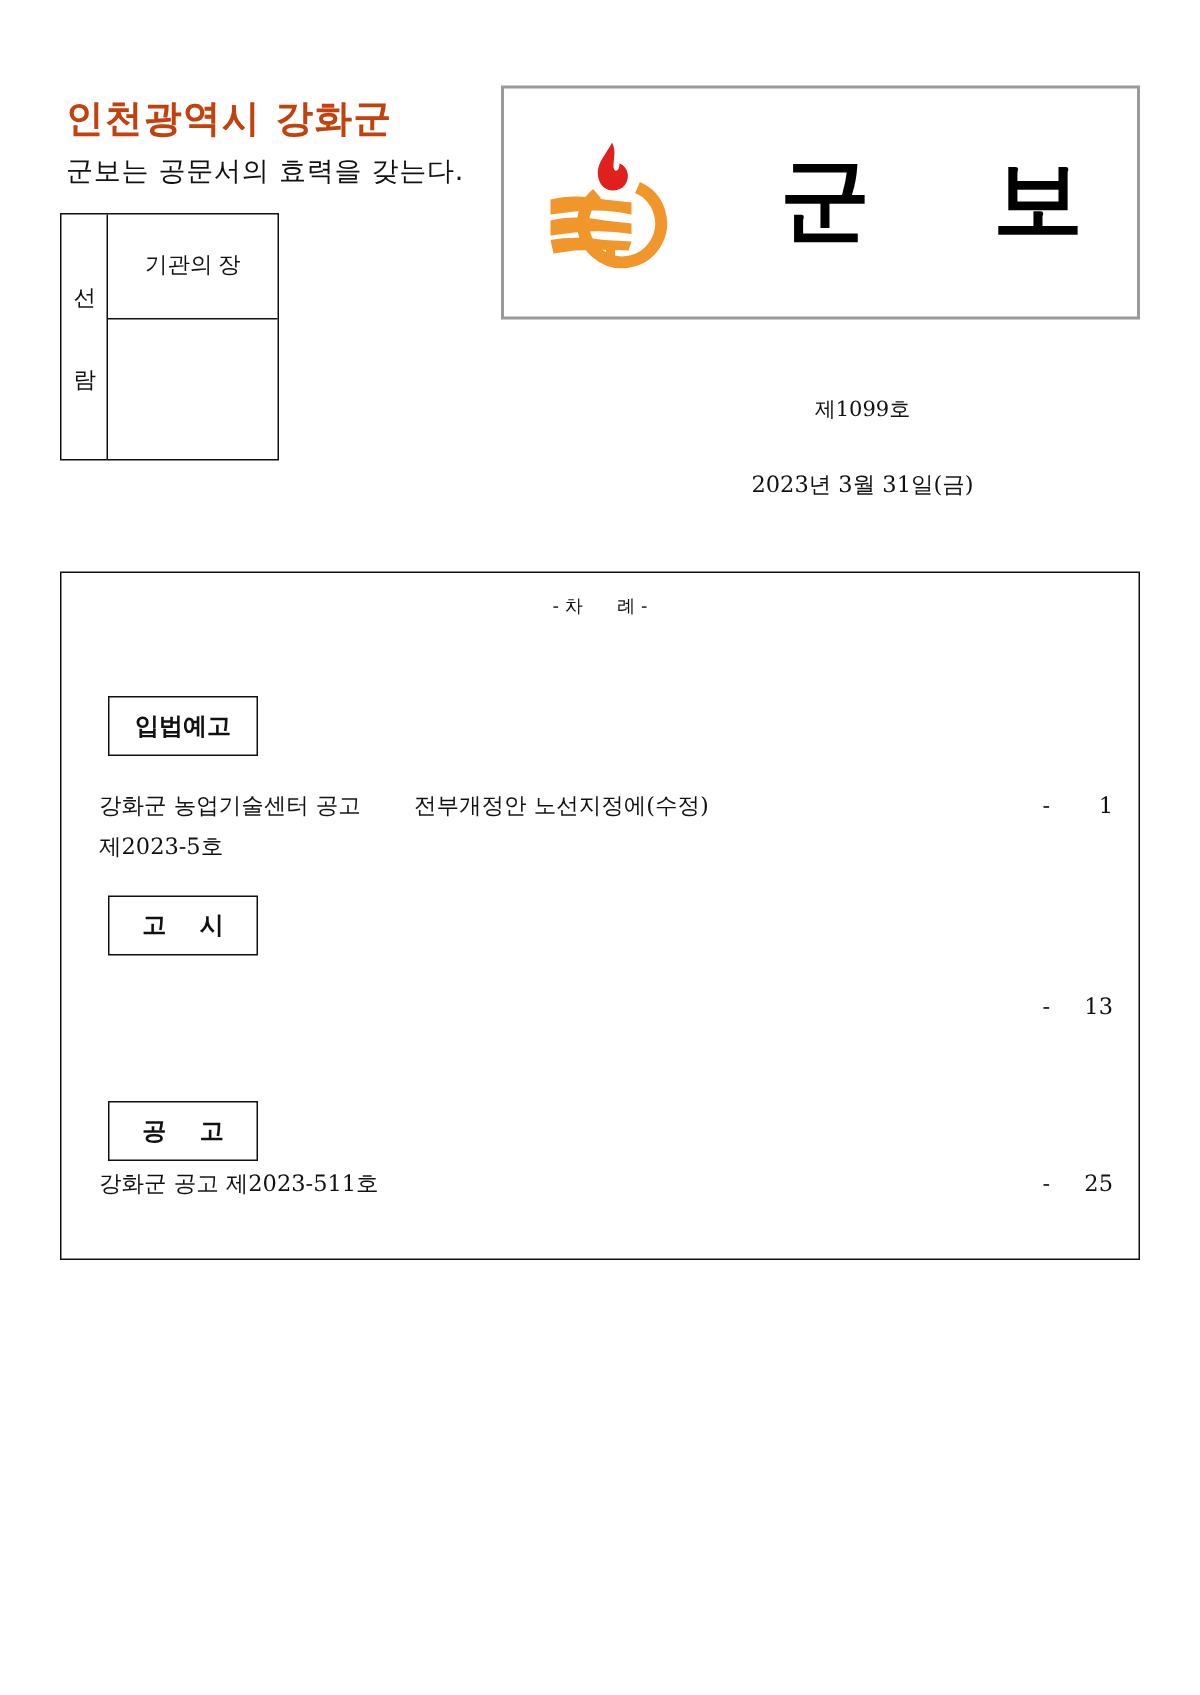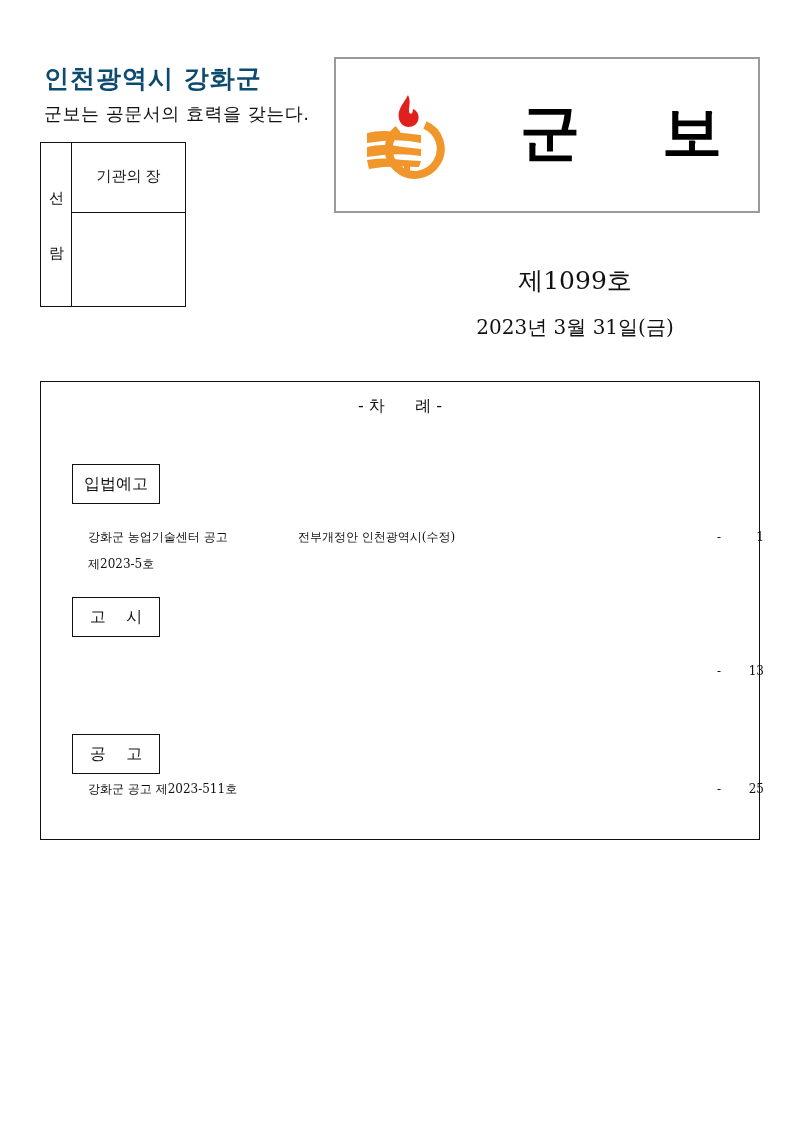--- a/index.html
+++ b/index.html
@@ -3,68 +3,68 @@
 <meta charset="utf-8">
 <style>
   html, body { margin: 0; padding: 0; background: #ffffff; }
   body {
     width: 800px; height: 1130px; position: relative; overflow: hidden;
     font-family: "DejaVu Serif", "Liberation Serif", serif; color: #111;
   }
   .abs { position: absolute; }
   .region-title {
     left: 44px; top: 62px; font-family: "DejaVu Sans", "Liberation Sans", sans-serif;
-    font-weight: bold; font-size: 25px; letter-spacing: 1px; color: #0c4a6e;
+    font-weight: bold; font-size: 25px; letter-spacing: 1px; color: #c2410c;
   }
   .region-sub {
     left: 44px; top: 102px; font-family: "DejaVu Sans", "Liberation Sans", sans-serif;
     font-size: 18px; letter-spacing: 0.5px;
   }
   .approval {
     left: 40px; top: 142px; width: 146px; height: 165px;
     border: 1.5px solid #111; box-sizing: border-box;
   }
   .approval .col-left {
     position: absolute; left: 0; top: 0; width: 31px; height: 100%;
     border-right: 1.5px solid #111; box-sizing: border-box;
   }
   .approval .col-left span {
     position: absolute; left: 0; width: 31px; text-align: center;
     font-family: "DejaVu Sans", sans-serif; font-size: 15px;
   }
   .approval .cell-top {
     position: absolute; left: 31px; top: 0; right: 0; height: 70px;
     border-bottom: 1.5px solid #111; box-sizing: border-box;
-    text-align: center; padding-top: 24px; font-family: Liberation Sans, sans-serif; font-size: 15px;
+    text-align: center; padding-top: 24px; font-family: Liberation Serif, serif; font-size: 15px;
   }
   .masthead {
     left: 334px; top: 57px; width: 426px; height: 156px;
     border: 2px solid #9a9a9a; box-sizing: border-box; background: #fff;
   }
   .masthead .mtitle {
     position: absolute; top: 34px; font-family: "DejaVu Sans", sans-serif;
     font-weight: bold; font-size: 60px; color: #000;
   }
-  .issue { left: 440px; top: 264px; width: 270px; text-align: center; font-size: 25px; }
-  .date { left: 420px; top: 314px; width: 310px; text-align: center; font-size: 20px; }
+  .issue { left: 440px; top: 264px; width: 270px; text-align: center; font-size: 14px; }
+  .date { left: 420px; top: 314px; width: 310px; text-align: center; font-size: 15px; }
   .toc {
     left: 40px; top: 381px; width: 720px; height: 459px;
     border: 1.5px solid #111; box-sizing: border-box;
   }
   .toc-heading {
     position: absolute; top: 14px; left: 0; width: 100%; text-align: center;
-    font-family: "DejaVu Sans", sans-serif; font-size: 16px; white-space: pre;
+    font-family: "DejaVu Sans", sans-serif; font-size: 12px; white-space: pre;
   }
   .cat-box {
-    position: absolute; left: 31px; width: 88px; height: 40px;
+    position: absolute; left: 31px; width: 100px; height: 40px;
     border: 1.5px solid #111; box-sizing: border-box;
     font-family: "DejaVu Sans", sans-serif; font-size: 16px; line-height: 38px;
-    text-align: center; white-space: pre;
+    text-align: center; white-space: pre; font-weight: bold;
   }
-  .entry { position: absolute; left: 47px; width: 676px; font-size: 12px; line-height: 27px; }
+  .entry { position: absolute; left: 25px; width: 676px; font-size: 15px; line-height: 27px; }
   .entry .src { position: absolute; left: 0; top: 0; width: 215px; }
   .entry .ttl { position: absolute; top: 0; }
   .entry .dash { position: absolute; left: 629px; top: 0; }
   .entry .pg { position: absolute; right: 0; top: 0; text-align: right; }
 </style>
 </head>
 <body>
 
 <div class="abs region-title">인천광역시 강화군</div>
 <div class="abs region-sub">군보는 공문서의 효력을 갖는다.</div>
@@ -99,21 +99,21 @@
 <div class="abs toc">
   <div class="toc-heading">- 차      례 -</div>
 
   <div class="cat-box" style="top:82px">입법예고</div>
   <div class="entry" style="top:142px;height:54px">
     <div class="src">
       <div>강화군 농업기술센터 공고</div>
       <div>제2023-5호</div>
     </div>
     <div class="ttl" style="left:210px">
-      <div>전부개정안 인천광역시(수정)</div>
+      <div>전부개정안 노선지정에(수정)</div>
     </div>
     <div class="dash">-</div>
     <div class="pg">1</div>
   </div>
 
   <div class="cat-box" style="top:215px">고    시</div>
   <div class="entry" style="top:276px;height:54px">
     <div class="dash">-</div>
     <div class="pg">13</div>
   </div>

